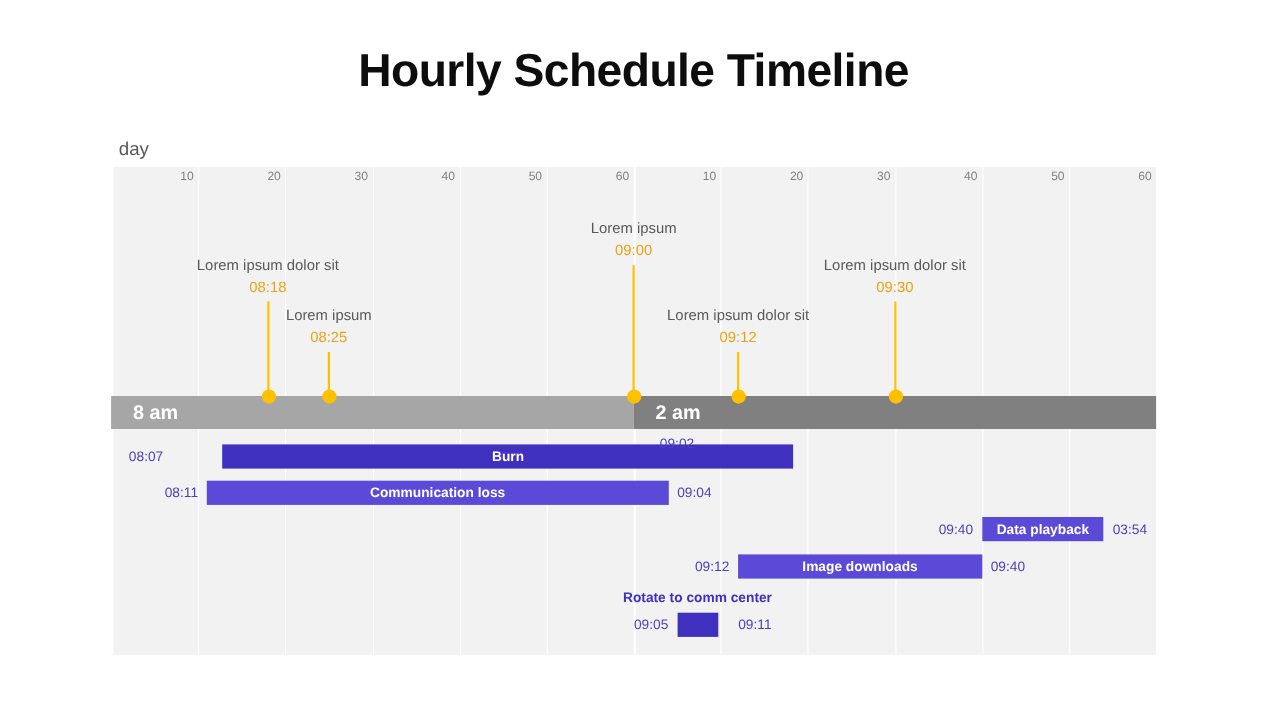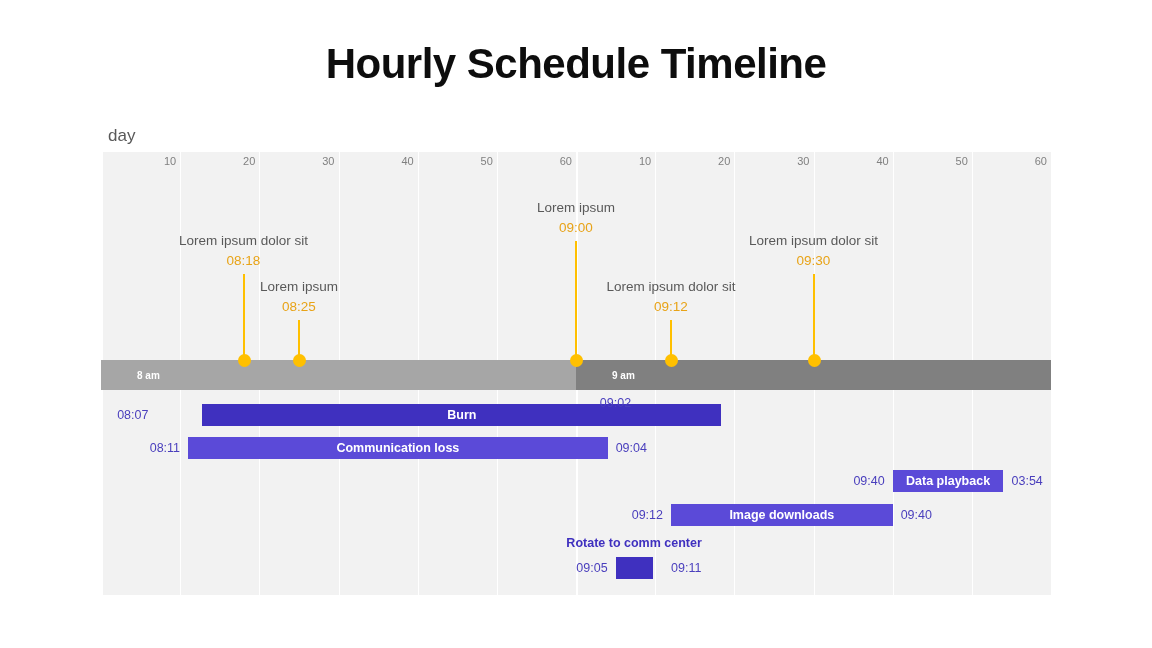--- a/index.html
+++ b/index.html
@@ -84,25 +84,24 @@
   .hour-band {
     position: absolute;
     top: 208px;
     height: 30px;
     box-sizing: border-box;
     display: flex;
     align-items: center;
   }
   .hour-band-label {
     color: #ffffff;
-    font-size: 10px;
+    font-size: 18px;
     font-weight: bold;
-    padding-left: 0;
-    white-space: nowrap;
-    margin-left: 36px;
+    padding-left: 20px;
+    white-space: nowrap;
   }
 
   
   .milestone {
     position: absolute;
   }
   .milestone-stem {
     position: absolute;
     width: 2px;
     background: #ffc000;
@@ -202,21 +201,21 @@
       <div class="tick-label" style="left: 648.5px;">30</div>
       <div class="tick-label" style="left: 727.667px;">40</div>
       <div class="tick-label" style="left: 806.833px;">50</div>
       <div class="tick-label" style="left: 886px;">60</div>
     </div>
   <div id="hour-bands">
       <div class="hour-band" style="left: 0px; width: 475px; background: rgb(166, 166, 166);">
         <span class="hour-band-label">8 am</span>
       </div>
       <div class="hour-band" style="left: 475px; width: 475px; background: rgb(128, 128, 128);">
-        <span class="hour-band-label">9 am</span>
+        <span class="hour-band-label">2 am</span>
       </div>
     </div>
   <div id="milestones">
       <div class="milestone" style="left: 142.5px; top: 0px;">
         <div class="milestone-text" style="top: 80px;">
           <div class="milestone-desc">Lorem ipsum dolor sit</div>
           <div class="milestone-time">08:18</div>
         </div>
         <div class="milestone-stem" style="top: 122px; height: 86px;"></div>
         <div class="milestone-dot" style="top: 202px;"></div>

